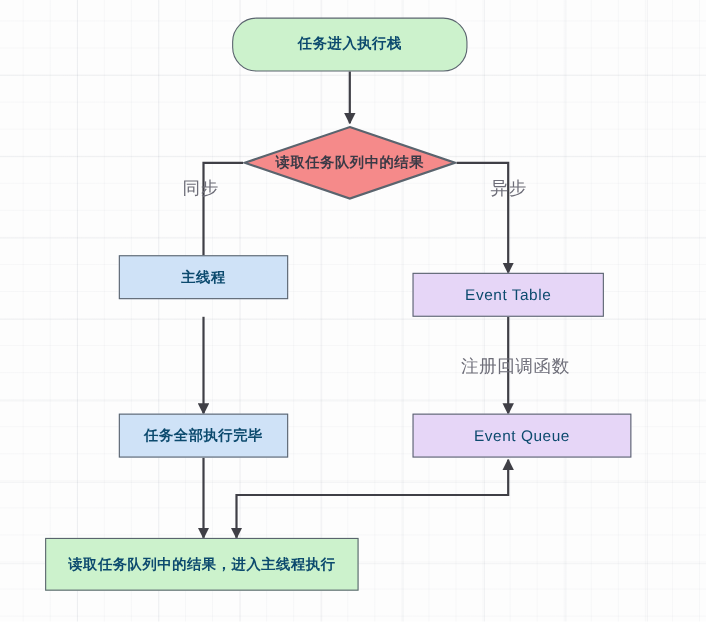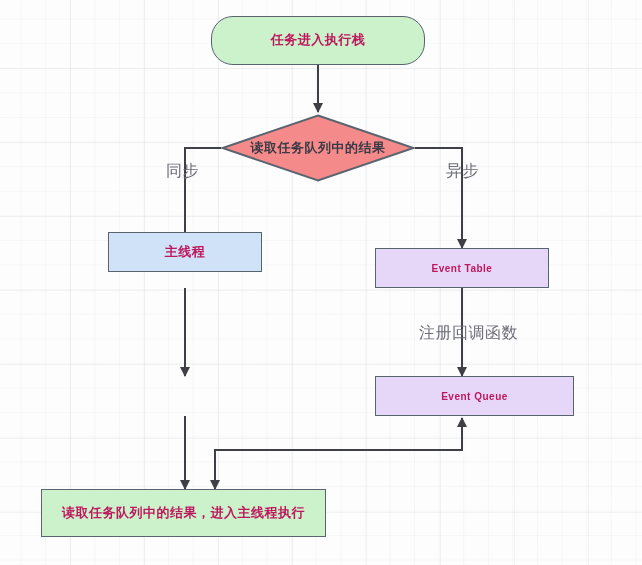--- a/index.html
+++ b/index.html
@@ -26,26 +26,26 @@
     background-position:-4px -6px,-4px -6px,-4px -6px,-4px -6px;
   }
   #edges{position:absolute;left:0;top:0;width:642px;height:565px;}
 
   .node{
     position:absolute;
     box-sizing:border-box;
     display:flex;align-items:center;justify-content:center;
     text-align:center;
     border:1.6px solid #5a646e;
-    color:#be185d;
+    color:#0c4a6e;
     letter-spacing:0.5px;
     line-height:1.3;
   }
   .node-cn{font-size:13px;font-weight:700;}
-  .node-en{font-size:10px;font-weight:700;}
+  .node-en{font-size:14px;font-weight:400;}
 
   .n-green{background:#ccf2cc;}
   .n-blue{background:#cfe2f7;}
   .n-purple{background:#e6d6f7;}
 
   .rounded{border-radius:22px;}
 
   .diamond{
     position:absolute;
     width:194px;height:68px;
@@ -104,20 +104,21 @@
     <svg class="shape" viewBox="0 0 194 68" preserveAspectRatio="none" xmlns="http://www.w3.org/2000/svg">
       <polygon points="97,1.5 192.5,34 97,66.5 1.5,34" fill="#f58a8a" stroke="#5a646e" stroke-width="2"></polygon>
     </svg>
     <div class="dlabel">读取任务队列中的结果</div>
   </div>
 
   <div class="node n-blue node-cn" style="left:108px;top:232px;width:154px;height:40px;">主线程</div>
 
   <div class="node n-purple node-en" style="left:375px;top:248px;width:174px;height:40px;">Event Table</div>
 
+  <div class="node n-blue node-cn" style="left:108px;top:376px;width:154px;height:40px;">任务全部执行完毕</div>
 
   <div class="node n-purple node-en" style="left:375px;top:376px;width:199px;height:40px;">Event Queue</div>
 
   <div class="node n-green node-cn" style="left:41px;top:489px;width:285px;height:48px;">读取任务队列中的结果，进入主线程执行</div>
 
   <div class="edge-label" style="left:166px;top:161px;">同步</div>
 
   <div class="edge-label" style="left:446px;top:161px;">异步</div>
 
   <div class="edge-label" style="left:419px;top:323px;">注册回调函数</div>

